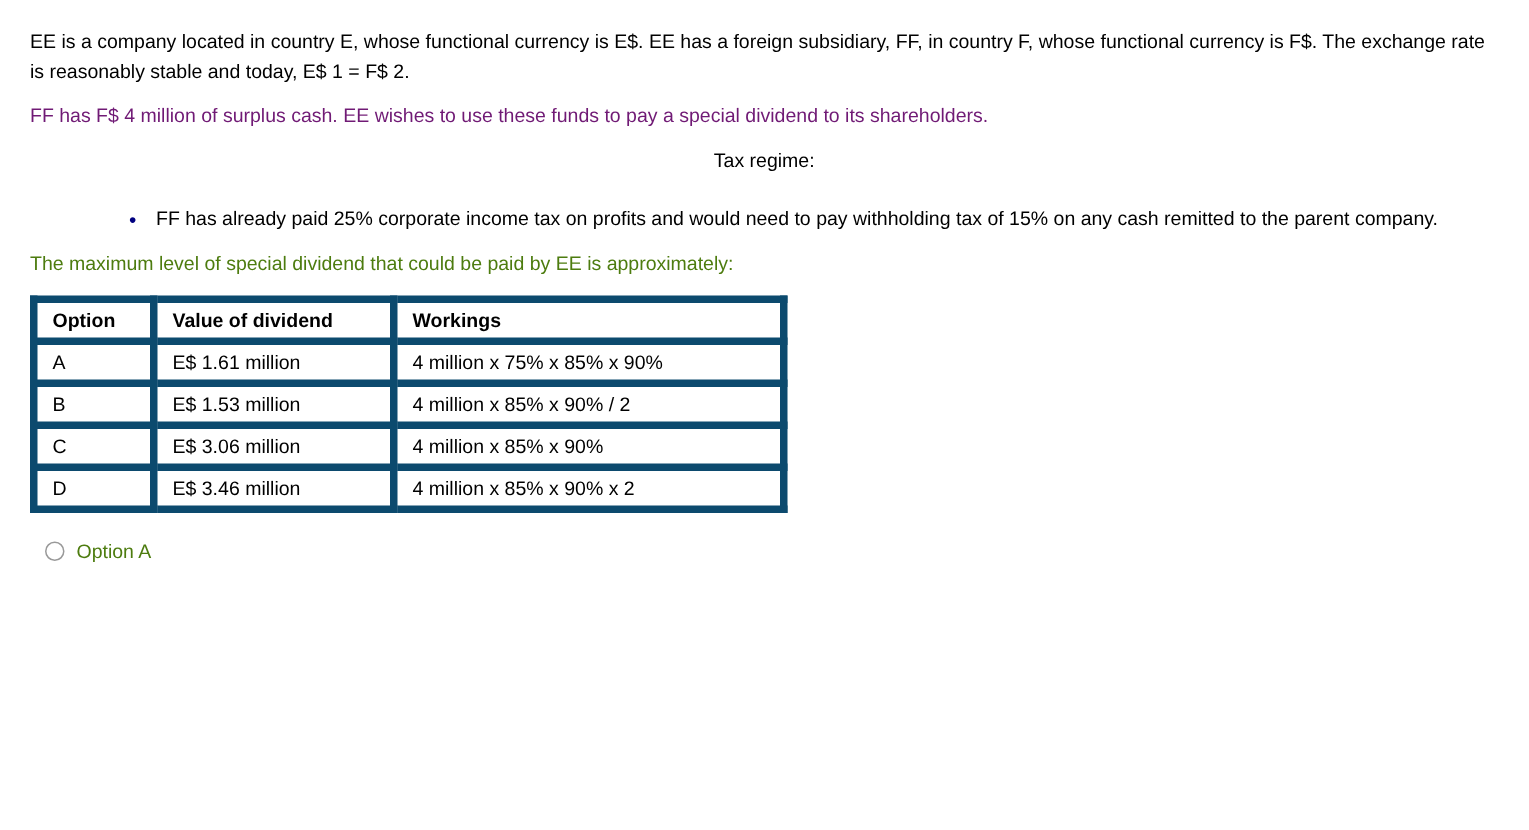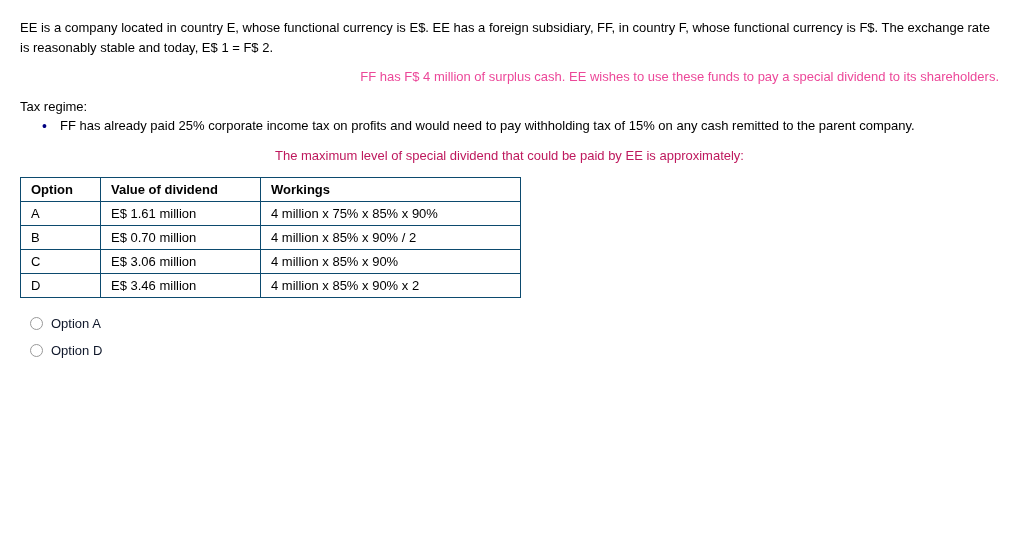--- a/index.html
+++ b/index.html
@@ -14,60 +14,60 @@
       background: #fff;
       padding: 18px 20px;
       width: 1019px;
       min-height: 553px;
     }
     .intro-text {
       line-height: 1.5;
       margin-bottom: 10px;
     }
     .highlight-blue {
-      color: #ec4899;
-      text-align: right;
+      color: #701a75;
     }
     .section-block {
       margin-bottom: 10px;
       line-height: 1.5;
     }
     .tax-regime-label {
-      margin-bottom: 0;
+      margin-bottom: 20px;
+      text-align: center;
     }
     .bullet-list {
       margin-left: 40px;
       list-style: none;
     }
     .bullet-list li {
       position: relative;
       margin-bottom: 4px;
       line-height: 1.5;
+      margin-left: 44px;
     }
     .bullet-list li::before {
       content: "•";
       color: #000080;
       font-size: 14px;
       position: absolute;
       left: -18px;
       top: 0;
     }
     .question-text {
-      color: #be185d;
+      color: #4d7c0f;
       margin-bottom: 12px;
       line-height: 1.5;
-      text-align: center;
     }
     table {
       border-collapse: collapse;
       margin-bottom: 18px;
       min-width: 500px;
     }
     table th, table td {
-      border: 1px solid #0c4a6e;
+      border: 5px solid #0c4a6e;
       padding: 4px 10px;
       font-size: 13px;
     }
     table th {
       background: #fff;
       font-weight: bold;
       text-align: left;
     }
     table td {
       background: #fff;
@@ -89,21 +89,21 @@
       width: 13px;
       height: 13px;
       border-radius: 50%;
       border: 1px solid #999;
       background: #fff;
       display: inline-block;
       flex-shrink: 0;
     }
     .option-label {
       font-size: 13px;
-      color: #0f172a;
+      color: #4d7c0f;
     }
   </style>
 </head>
 <body>
 
 <div>
   <p class="intro-text section-block">EE is a company located in country E, whose functional currency is E$. EE has a foreign subsidiary, FF, in country F, whose functional currency is F$. The exchange rate is reasonably stable and today, E$ 1 = F$ 2.</p>
   <p class="intro-text section-block highlight-blue">FF has F$ 4 million of surplus cash. EE wishes to use these funds to pay a special dividend to its shareholders.</p>
   <div class="section-block">
     <p class="tax-regime-label">Tax regime:</p>
@@ -124,38 +124,34 @@
     </tr>
   </thead>
   <tbody id="table-body">
   <tr>
         <td>A</td>
         <td>E$ 1.61 million</td>
         <td>4 million x 75% x 85% x 90%</td>
       </tr>
       <tr>
         <td>B</td>
-        <td>E$ 0.70 million</td>
+        <td>E$ 1.53 million</td>
         <td>4 million x 85% x 90% / 2</td>
       </tr>
       <tr>
         <td>C</td>
         <td>E$ 3.06 million</td>
         <td>4 million x 85% x 90%</td>
       </tr>
       <tr>
         <td>D</td>
         <td>E$ 3.46 million</td>
         <td>4 million x 85% x 90% x 2</td>
       </tr>
     </tbody>
 </table>
 
 <ul class="options-list">
   <li>
     <span class="radio-circle"></span>
     <span class="option-label">Option A</span>
   </li>
-  <li>
-    <span class="radio-circle"></span>
-    <span class="option-label">Option D</span>
-  </li>
 </ul>
 
 </body></html>

